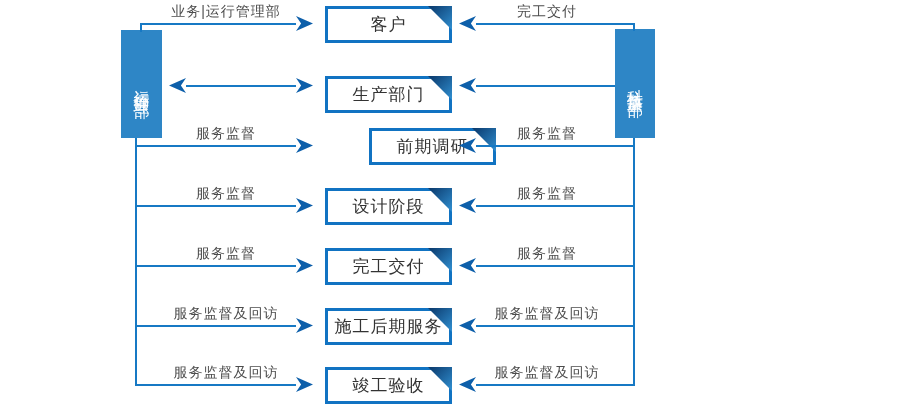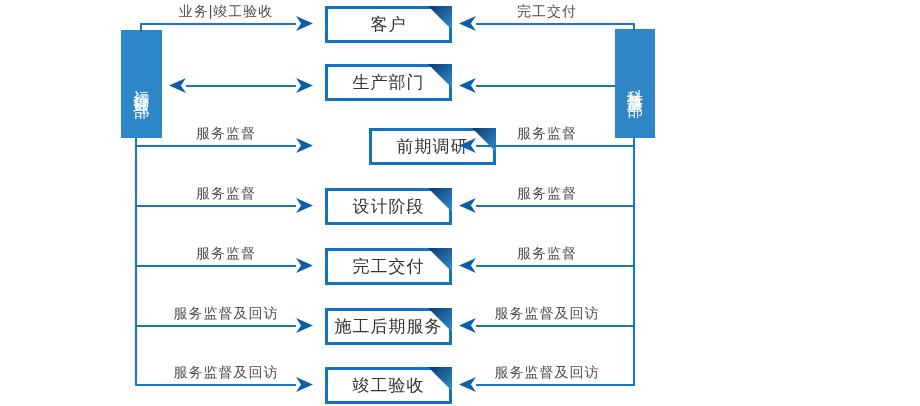--- a/index.html
+++ b/index.html
@@ -78,23 +78,23 @@
   <div class="vline" style="left:633px;top:138px;height:248px;"></div>
 
   <div id="rows">
       <div class="pbox" style="top:6px;">客户<div class="fold"></div></div>
       <div class="arrow r" style="left:296px;top:16px;"></div>
       <div class="arrow l" style="left:459px;top:16px;"></div>
       <div class="vline" style="left:140px;top:23px;height:9px;"></div>
       <div class="hline" style="left:140px;top:23px;width:156px;"></div>
       <div class="hline" style="left:476px;top:23px;width:159px;"></div>
       <div class="vline" style="left:633px;top:23px;height:8px;"></div>
-      <div class="flabel" style="left:126px;top:2px;">业务|竣工验收</div>
+      <div class="flabel" style="left:126px;top:2px;">业务|运行管理部</div>
       <div class="flabel" style="left:447px;top:2px;">完工交付</div>
-      <div class="pbox" style="top:64px;">生产部门<div class="fold"></div></div>
+      <div class="pbox" style="top:76px;">生产部门<div class="fold"></div></div>
       <div class="arrow r" style="left:296px;top:78px;"></div>
       <div class="arrow l" style="left:459px;top:78px;"></div>
       <div class="arrow l" style="left:169px;top:78px;"></div>
       <div class="hline" style="left:186px;top:85px;width:110px;"></div>
       <div class="hline" style="left:476px;top:85px;width:139px;"></div>
       <div class="pbox" style="top:128px;margin-left:44px;">前期调研<div class="fold"></div></div>
       <div class="arrow r" style="left:296px;top:138px;"></div>
       <div class="arrow l" style="left:459px;top:138px;"></div>
       <div class="hline" style="left:135px;top:145px;width:161px;"></div>
       <div class="hline" style="left:476px;top:145px;width:159px;"></div>

